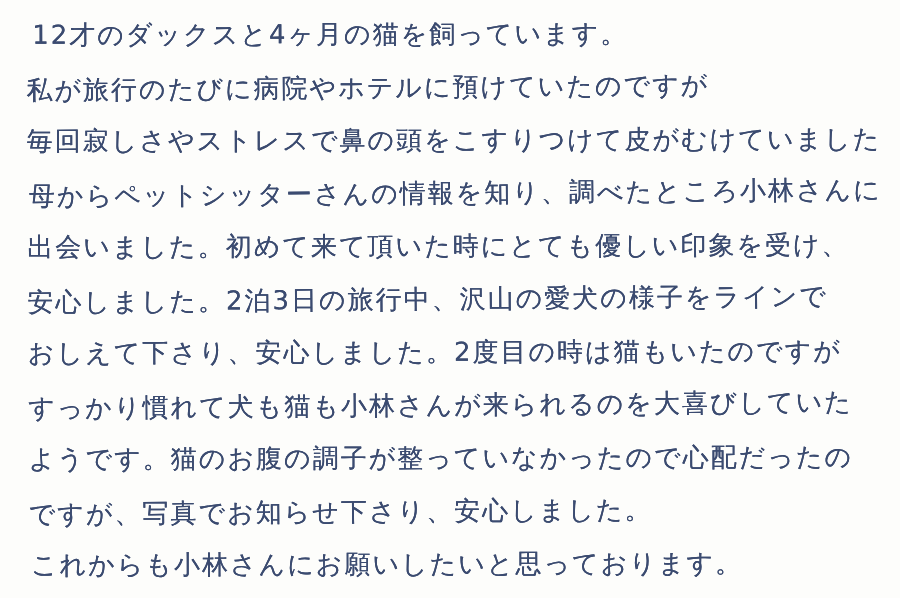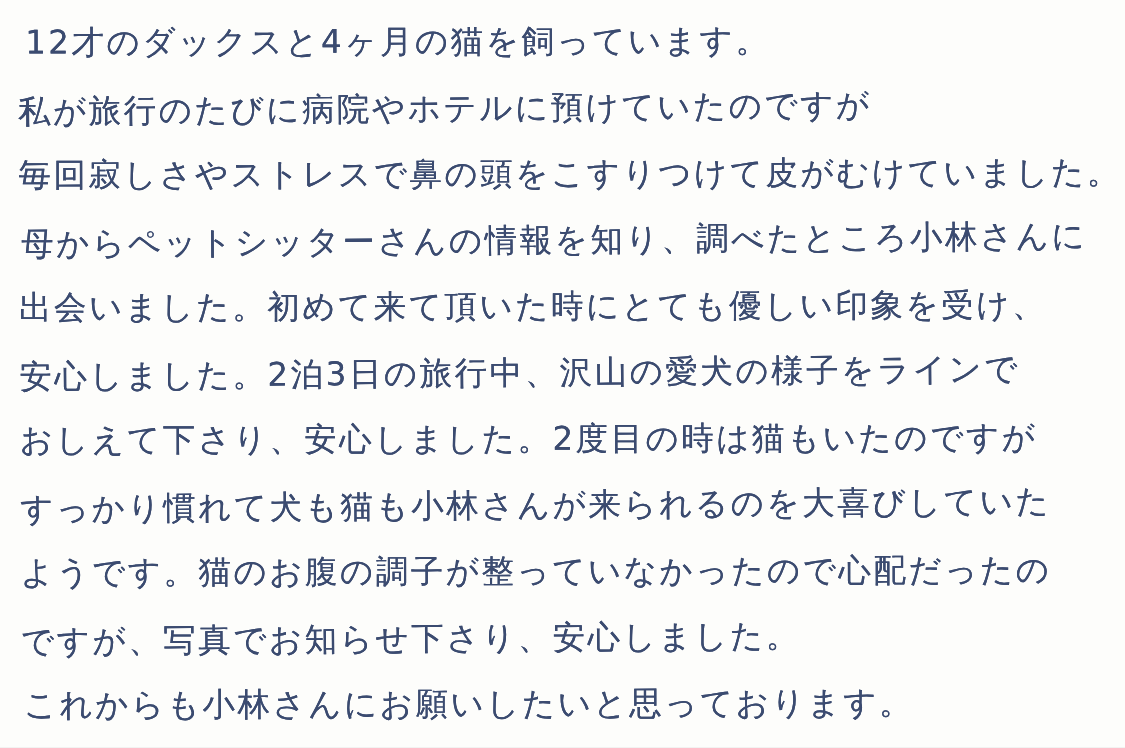--- a/index.html
+++ b/index.html
@@ -8,21 +8,21 @@
     background: #e9e9e9;
   }
   .paper {
     position: relative;
     width: 900px;
     height: 598px;
     margin: 0 auto;
     background: #fdfdfb;
     overflow: hidden;
     box-sizing: border-box;
-    padding: 10px 18px 0 14px;
+    padding: 10px 18px 0 26px;
   }
   .note {
     font-family: "DejaVu Sans", "Liberation Sans", sans-serif;
     color: #3b4b70;
     font-size: 26px;
     line-height: 53px;
     letter-spacing: 2px;
     transform: rotate(-0.3deg);
     transform-origin: top left;
   }

